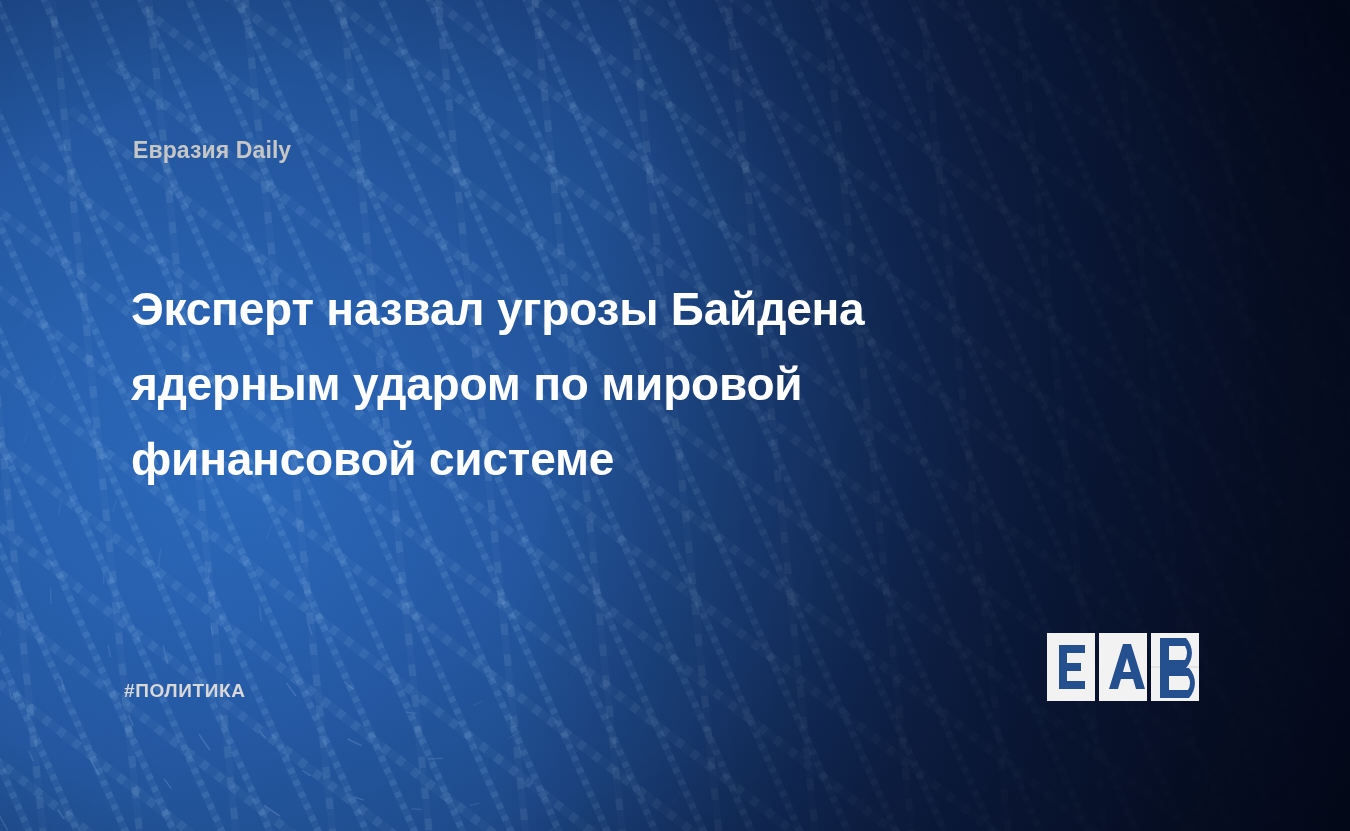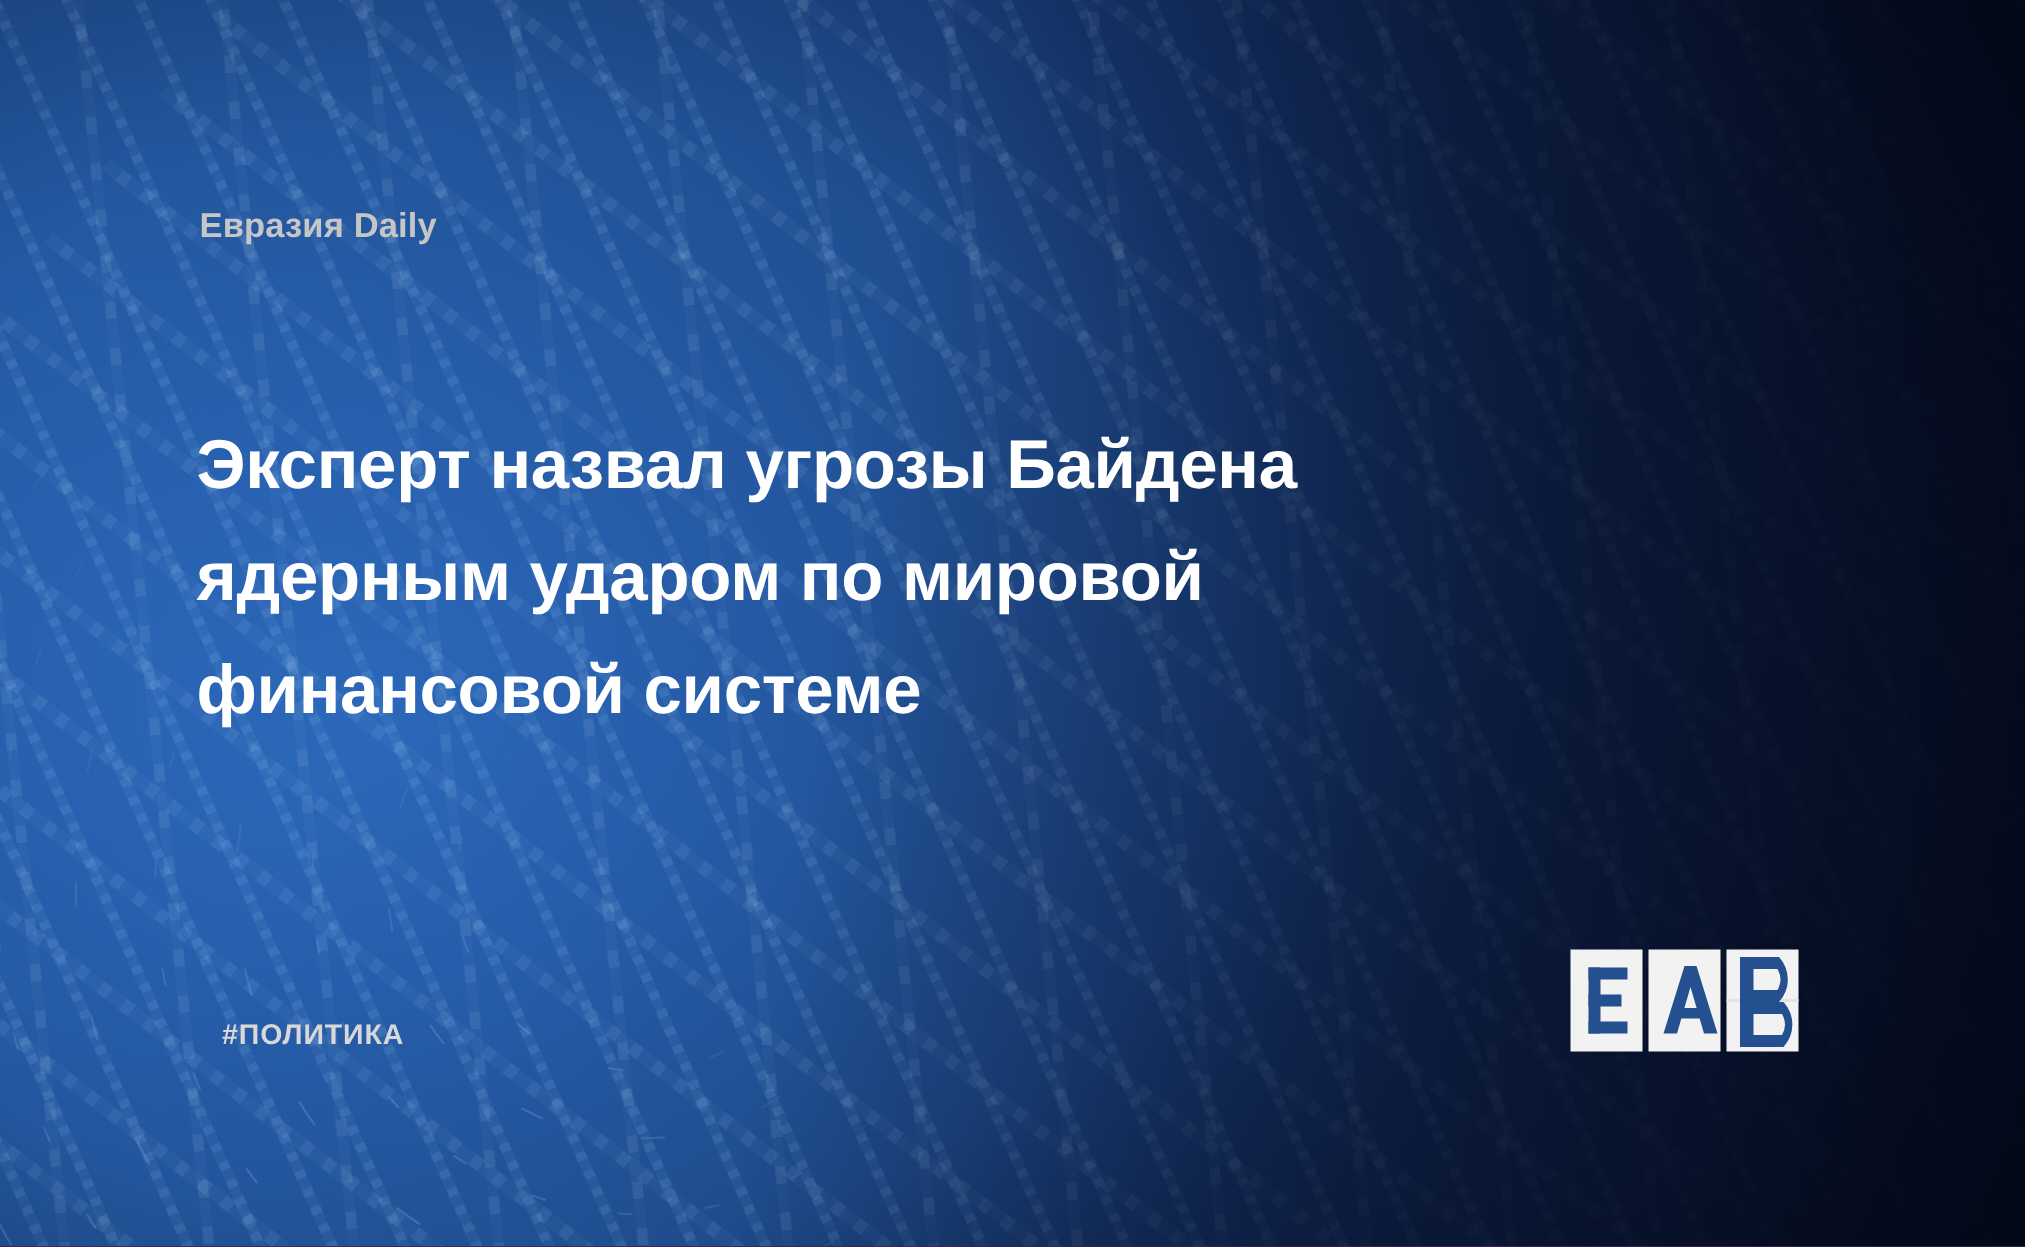--- a/index.html
+++ b/index.html
@@ -127,21 +127,21 @@
     margin: 0;
     font-size: 46px;
     font-weight: bold;
     line-height: 75px;
     color: #ffffff;
     letter-spacing: -0.2px;
   }
 
   .tag {
     position: absolute;
-    left: 148px;
+    left: 124px;
     top: 680px;
     font-size: 19px;
     font-weight: bold;
     letter-spacing: .6px;
     color: #d8d8d8;
     white-space: nowrap;
   }
 
   
   .logo {

